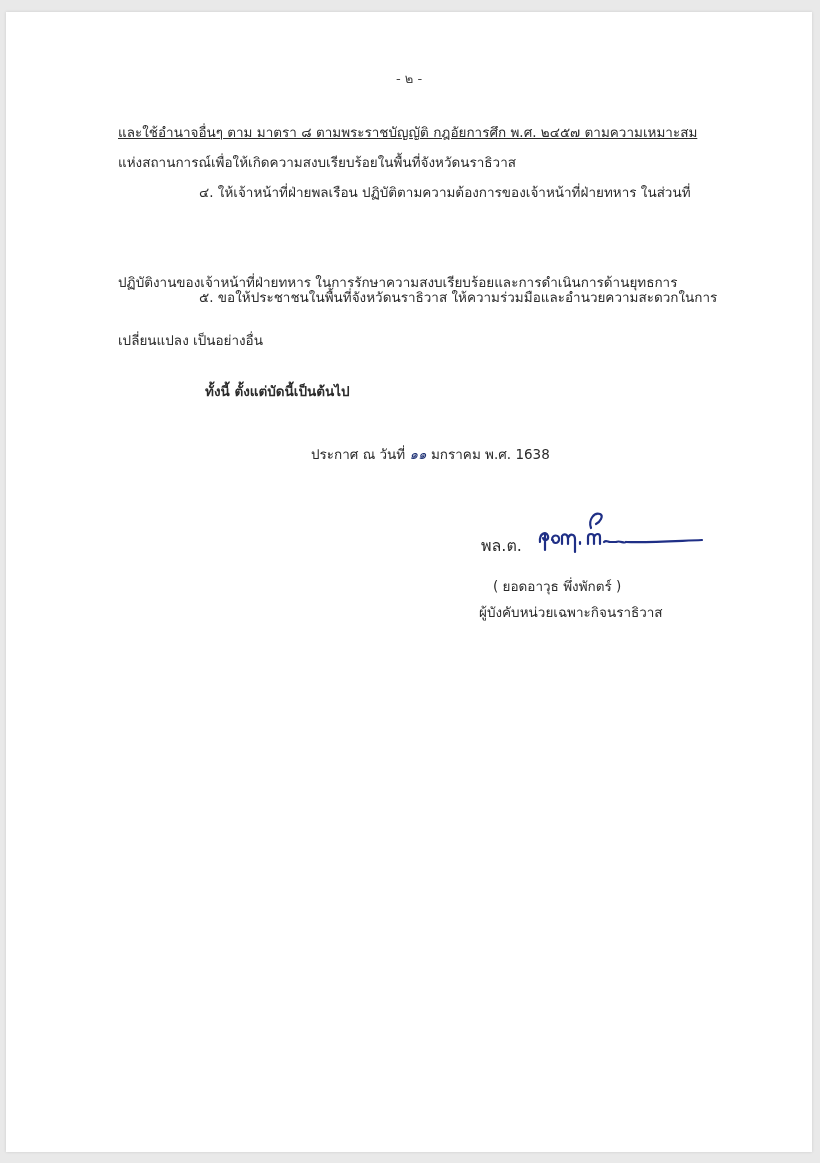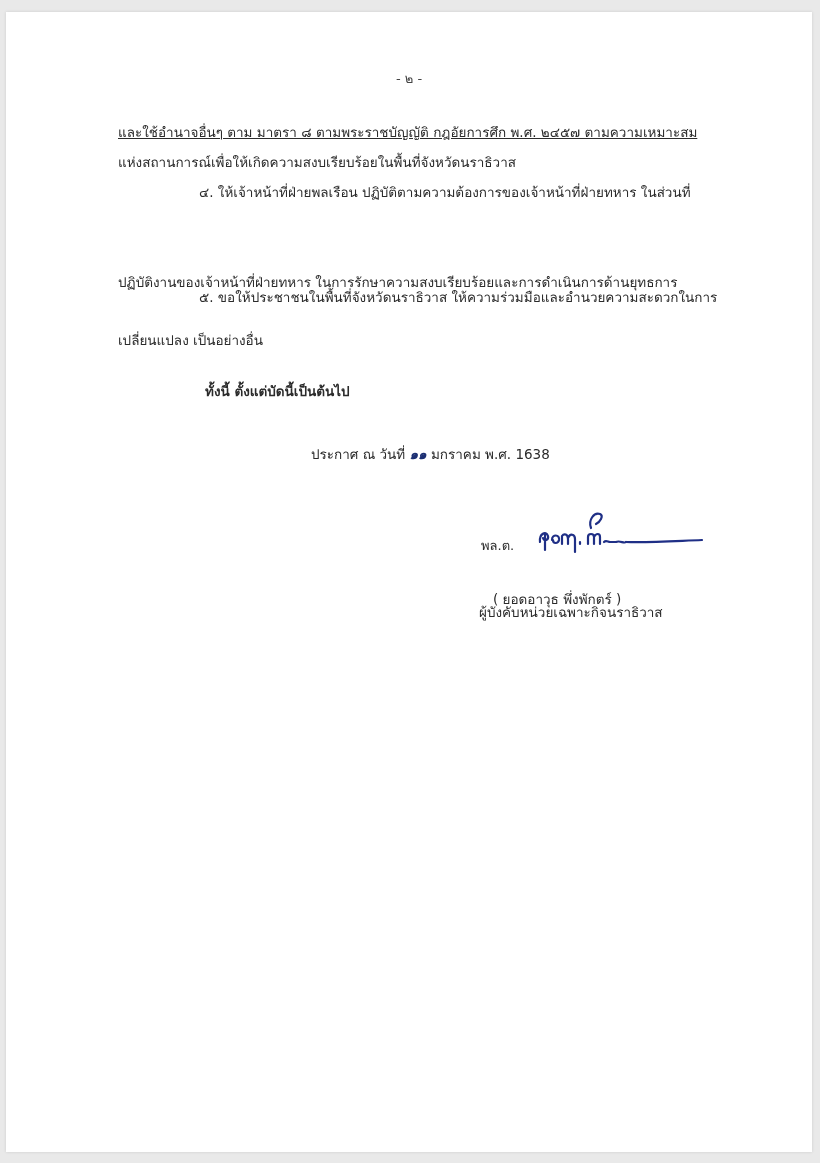--- a/index.html
+++ b/index.html
@@ -19,21 +19,21 @@
     box-shadow: 0 0 3px rgba(0,0,0,0.12);
   }
   .line {
     position: absolute;
     font-size: 13.5px;
     line-height: 18px;
     white-space: nowrap;
     color: #2b2b2b;
   }
   .page-num { left: 0; width: 806px; text-align: center; top: 58px; font-size: 13px; color: #444; }
-  .date-num { color: #1c2f73; font-weight: bold; font-style: italic; }
+  .date-num { color: #1c2f73; font-weight: normal; font-style: italic; }
   .signature {
     position: absolute;
     left: 530px; top: 492px;
     width: 170px; height: 60px;
   }
 </style>
 </head>
 <body>
 
 <div class="page">
@@ -49,34 +49,34 @@
   <div class="line" style="left:112px; top:261px;">ปฏิบัติงานของเจ้าหน้าที่ฝ่ายทหาร ในการรักษาความสงบเรียบร้อยและการดำเนินการด้านยุทธการ</div>
 
   <div class="line" style="left:112px; top:319px;">เปลี่ยนแปลง เป็นอย่างอื่น</div>
 
   <div class="line" style="left:199px; top:370px;font-weight:bold;">ทั้งนี้ ตั้งแต่บัดนี้เป็นต้นไป</div>
 
   <div class="line" style="left:305px; top:433px;">
     <span>ประกาศ  ณ  วันที่ </span><span class="date-num">๑๑</span><span> มกราคม พ.ศ. 1638</span>
   </div>
 
-  <div class="line" style="left:475px; top:525px; font-size:13px;">พล.ต.</div>
+  <div class="line" style="left:475px; top:525px; font-size:16px;">พล.ต.</div>
 
   <svg class="signature" viewBox="0 0 170 60">
     <g fill="none" stroke="#1f2f86" stroke-width="2.2" stroke-linecap="round" stroke-linejoin="round">
 
       <path d="M4 38 C3 30,10 26,12 32 C13 36,8 38,7 34 M9 30 L9 46"></path>
 
       <path d="M16 36 C16 30,24 30,23 36 C22 40,17 40,17 36 M26 40 L26 32 C28 29,32 30,32 35 L32 40 M32 34 C34 29,39 30,39 35 L39 48"></path>
       <path d="M44 38 L44 40"></path>
 
       <path d="M52 40 L52 33 C52 29,58 29,58 33 L58 40 M58 33 C60 29,64 29,64 33 L64 40"></path>
       <path d="M55 24 C52 16,58 8,64 10 C68 12,64 18,60 20"></path>
       <path d="M68 38 C70 36,72 38,74 38 L80 38 C84 36,88 40,90 38"></path>
 
       <path d="M90 38 C110 39,140 37,166 36"></path>
     </g>
   </svg>
 
-  <div class="line" style="left:487px; top:565px;margin-top:13px;">( ยอดอาวุธ  พึ่งพักตร์ )</div>
+  <div class="line" style="left:487px; top:565px;">( ยอดอาวุธ  พึ่งพักตร์ )</div>
   <div class="line" style="left:473px; top:591px;">ผู้บังคับหน่วยเฉพาะกิจนราธิวาส</div>
 
 </div>
 
 </body></html>

